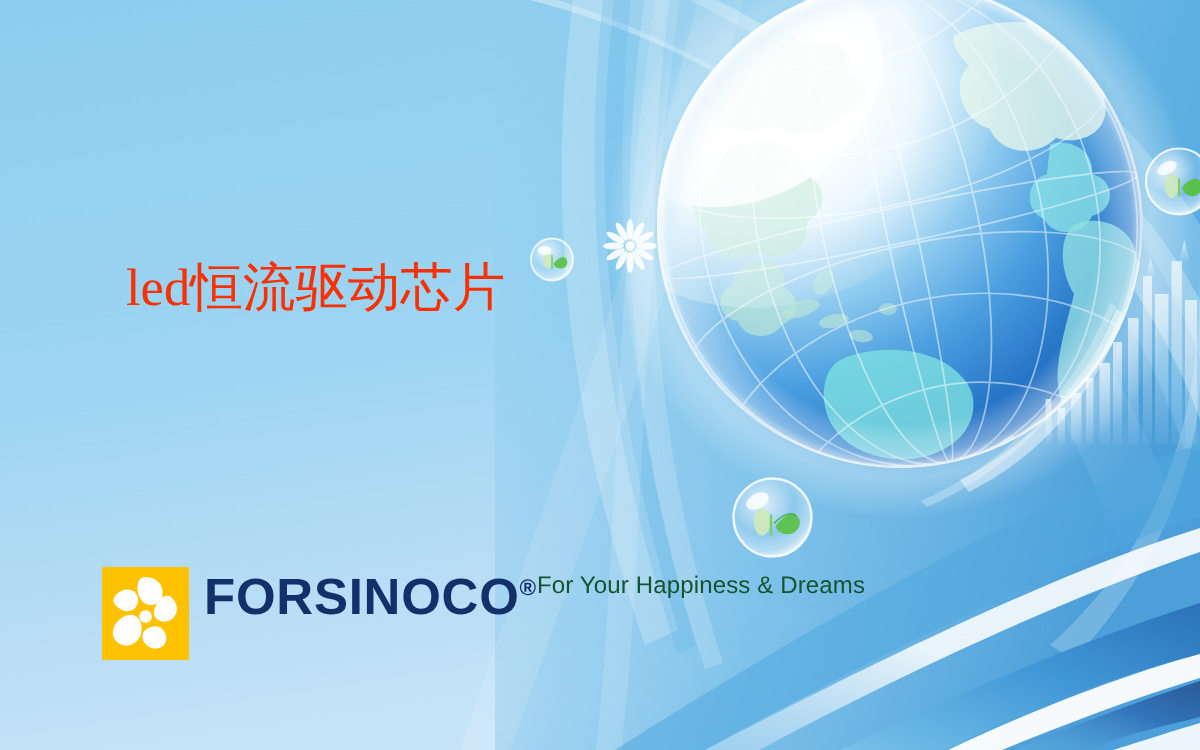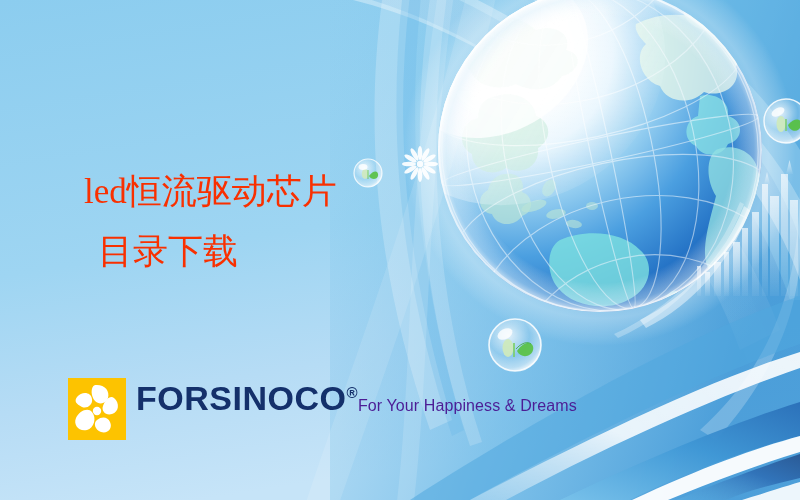--- a/index.html
+++ b/index.html
@@ -78,24 +78,24 @@
   }
   .logo-name .reg {
     font-size: 15px;
     vertical-align: super;
     line-height: 1;
   }
   .logo-tag {
     font-family: "Liberation Sans", sans-serif;
     font-size: 16px;
     line-height: 19px;
-    color: #4c1d95;
+    color: #14532d;
     letter-spacing: 0.1px;
     white-space: nowrap;
-    margin-top: 16px;
+    margin-top: 1px;
   }
 </style>
 </head>
 <body>
 
 <div id="stage">
 
   <svg id="bg" viewBox="0 0 800 500" preserveAspectRatio="none" xmlns="http://www.w3.org/2000/svg">
     <defs>
       <linearGradient id="gBase" x1="0" y1="0" x2="0.25" y2="1">
@@ -353,21 +353,20 @@
         <path d="M 2 4 C 9 -5 17 -2 15 5 C 13 12 4 11 2 4 Z" fill="#57c045" opacity=".95"></path>
         <path d="M 0 10 L 0 -2" stroke="#79cf63" stroke-width="1.4" fill="none"></path>
         <ellipse cx="-8" cy="-9" rx="7" ry="4" transform="rotate(-28 -8 -9)" fill="#ffffff" opacity=".8"></ellipse>
       </g>
 
     </g>
   </svg>
 
   <div class="headline">
     <div class="line l1">led恒流驱动芯片</div>
-    <div class="line l2">目录下载</div>
   </div>
 
   <div class="logo">
     <div class="logo-mark">
       <svg width="58" height="62" viewBox="0 0 58 62" xmlns="http://www.w3.org/2000/svg">
         <g fill="#ffffff">
 
           <path d="M 27 7 C 36 6 42 12 40 20 C 38 26 31 27 27 23 C 23 19 22 9 27 7 Z"></path>
           <path d="M 46 20 C 52 25 51 34 44 36 C 38 38 33 33 35 28 C 37 22 42 17 46 20 Z"></path>
           <path d="M 42 44 C 45 50 40 56 33 54 C 27 52 25 45 29 42 C 34 38 40 39 42 44 Z"></path>

